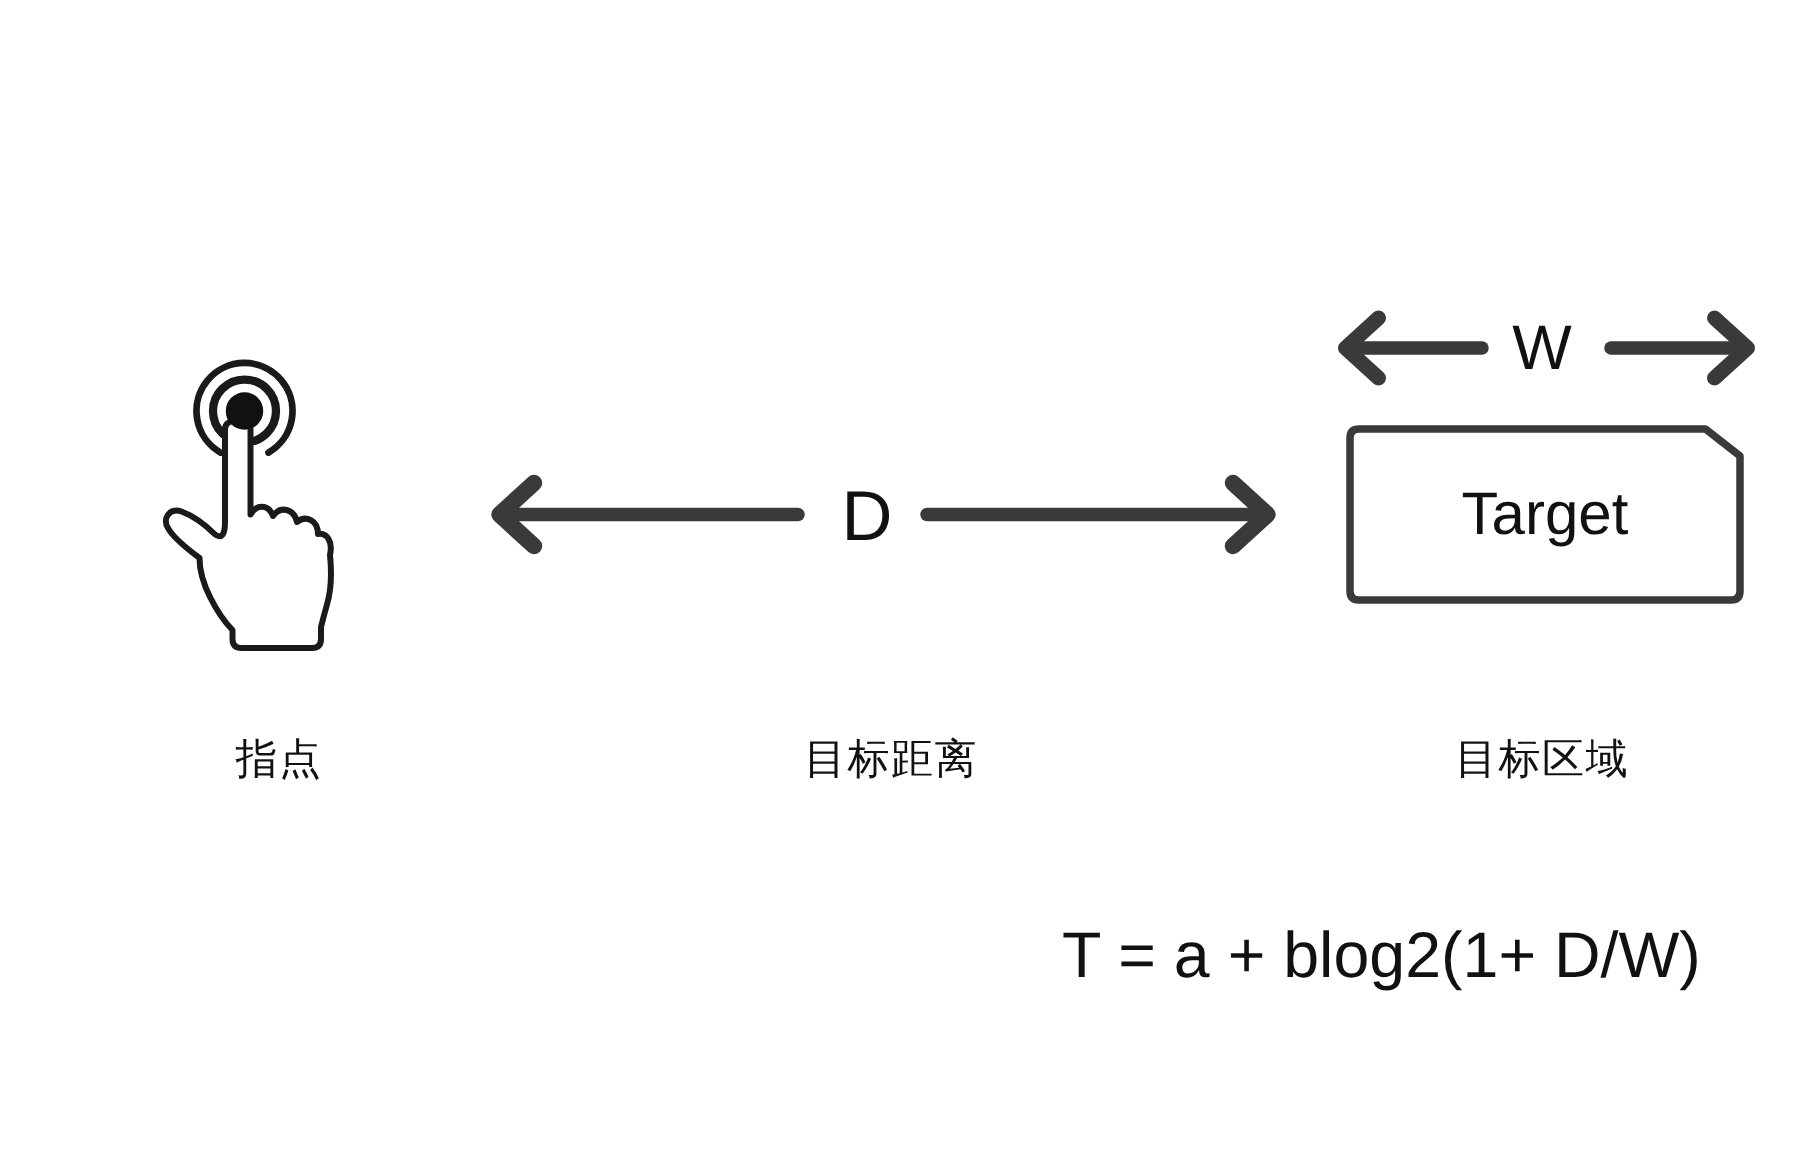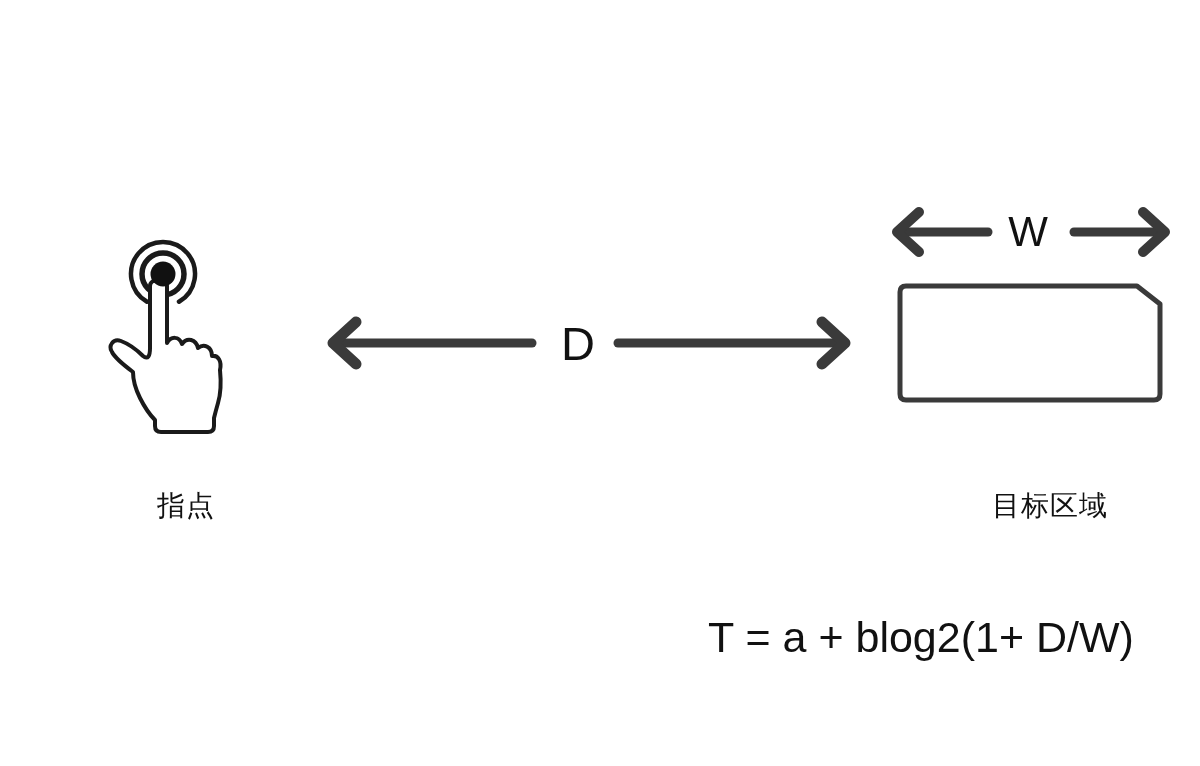--- a/index.html
+++ b/index.html
@@ -79,35 +79,37 @@
     <polyline points="30,6 7,27 30,48" fill="none" stroke="currentColor" stroke-width="11" stroke-linecap="round" stroke-linejoin="round"></polyline>
   </svg>
 
   <div class="abs lbl sym-d" style="left:546px; top:318px; width:64px;">D</div>
 
   <svg class="abs" style="left:612px; top:316px;" width="240" height="54" viewBox="0 0 240 54">
     <line x1="6" y1="27" x2="224" y2="27" stroke="currentColor" stroke-width="9" stroke-linecap="round"></line>
     <polyline points="210,6 233,27 210,48" fill="none" stroke="currentColor" stroke-width="11" stroke-linecap="round" stroke-linejoin="round"></polyline>
   </svg>
 
+  <div class="abs lbl cjk" style="left:474px; top:483px; width:240px;">目标距离</div>
 
   <svg class="abs" style="left:890px; top:205px;" width="106" height="54" viewBox="0 0 106 54">
     <line x1="14" y1="27" x2="98" y2="27" stroke="currentColor" stroke-width="9" stroke-linecap="round"></line>
     <polyline points="29,7 7,27 29,47" fill="none" stroke="currentColor" stroke-width="10" stroke-linecap="round" stroke-linejoin="round"></polyline>
   </svg>
 
   <div class="abs lbl sym-w" style="left:998px; top:206px; width:60px;">W</div>
 
   <svg class="abs" style="left:1068px; top:205px;" width="106" height="54" viewBox="0 0 106 54">
     <line x1="6" y1="27" x2="90" y2="27" stroke="currentColor" stroke-width="9" stroke-linecap="round"></line>
     <polyline points="75,7 97,27 75,47" fill="none" stroke="currentColor" stroke-width="10" stroke-linecap="round" stroke-linejoin="round"></polyline>
   </svg>
 
   <svg class="abs" style="left:893px; top:279px;" width="276" height="128" viewBox="0 0 276 128">
     <path d="M13,7 L244,7 L267,25 L267,115 Q267,121 261,121 L13,121 Q7,121 7,115 L7,13 Q7,7 13,7 Z" fill="#ffffff" stroke="currentColor" stroke-width="5" stroke-linejoin="round"></path>
   </svg>
 
+  <div class="abs lbl target-text" style="left:893px; top:281px; width:274px; height:124px;">Target</div>
 
-  <div class="abs lbl cjk" style="left:930px; top:483px; width:240px;">目标区域</div>
+  <div class="abs lbl cjk" style="left:908px; top:483px; width:240px;">目标区域</div>
 
   <div class="abs formula" style="left:681px; top:612px; width:480px;text-align:center;">T = a + blog2(1+ D/W)</div>
 
 </div>
 
 </body></html>

